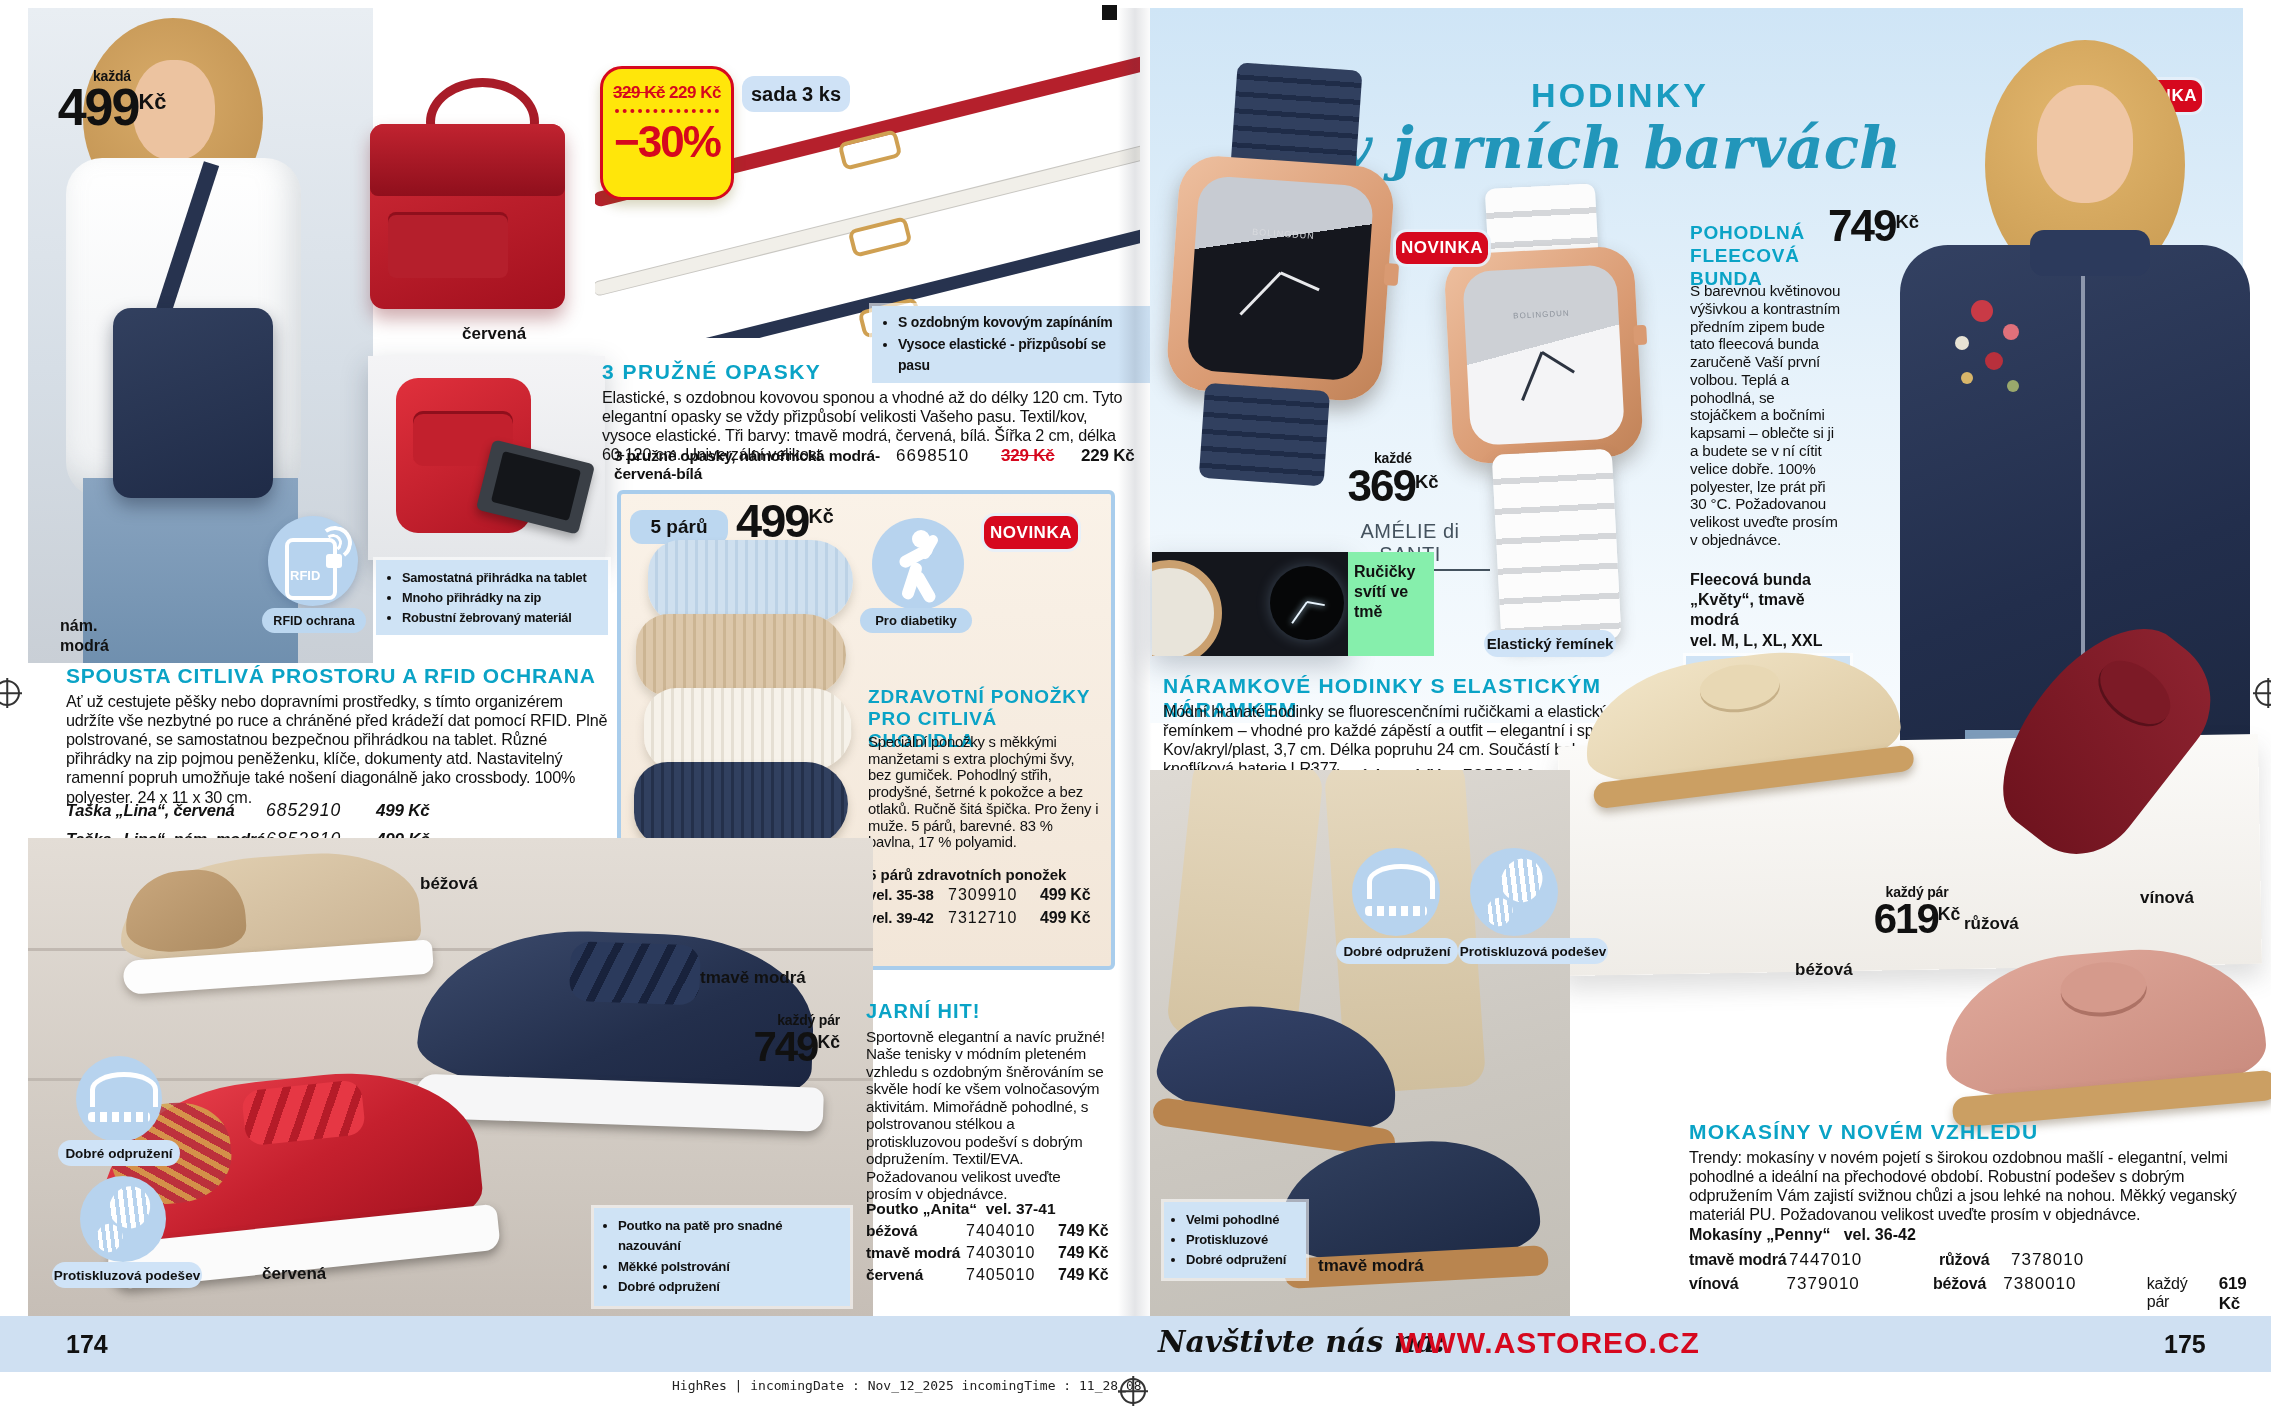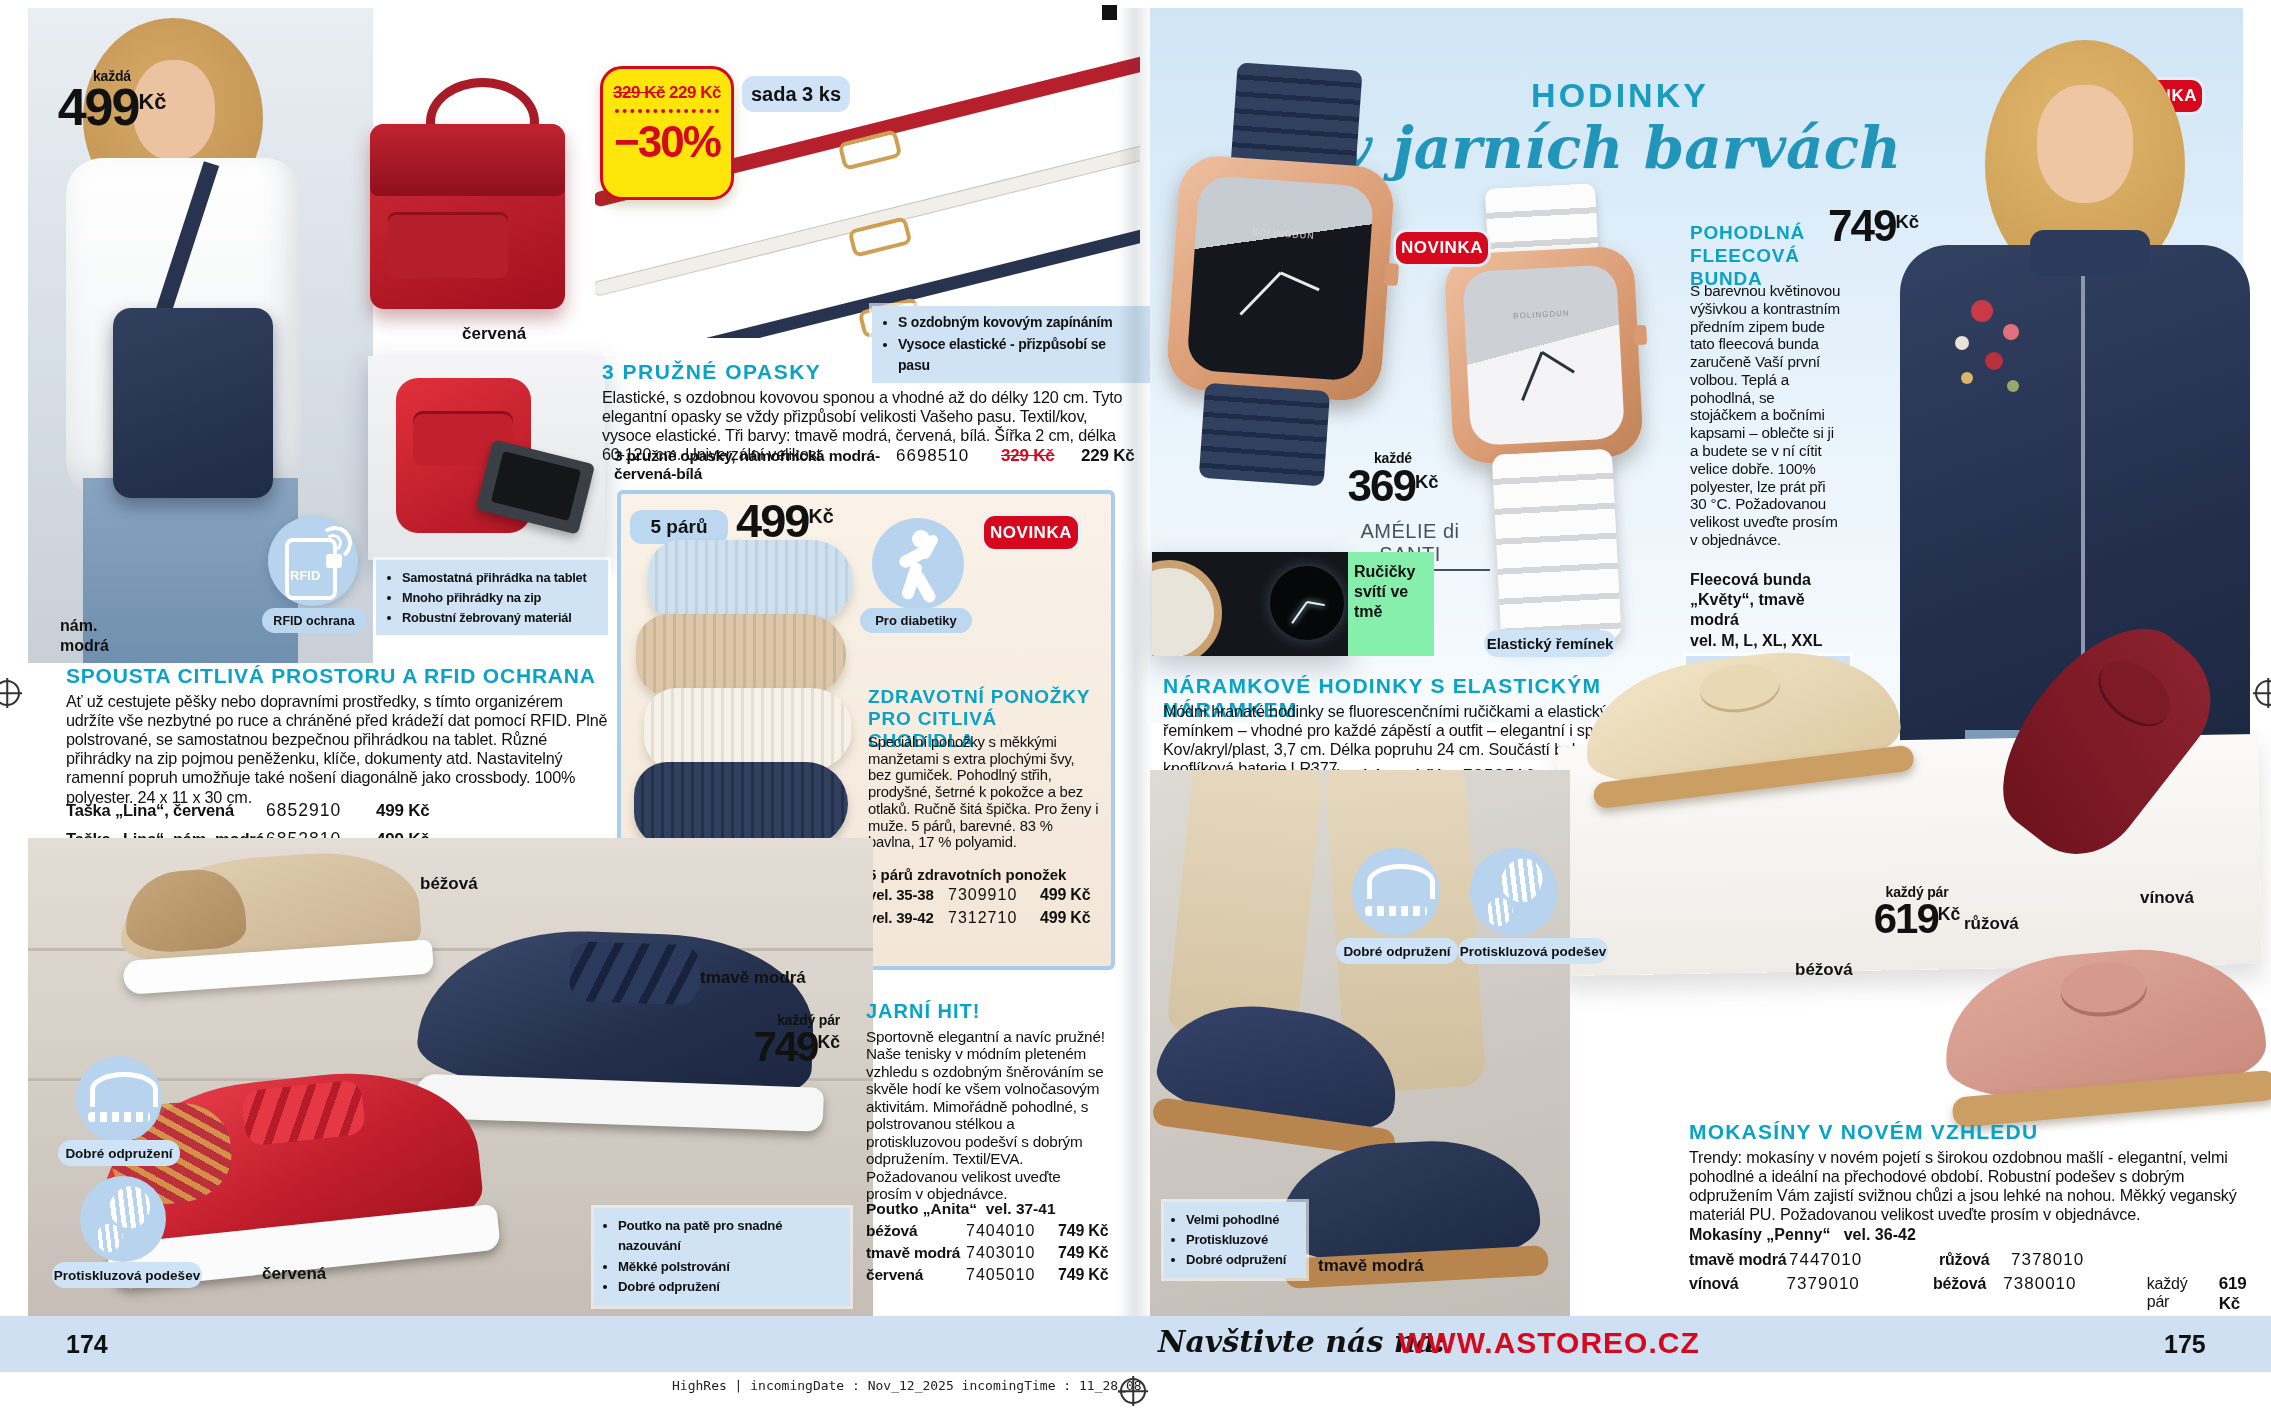--- a/index.html
+++ b/index.html
@@ -76,21 +76,21 @@
     <li style="font-size:12.8px;">Samostatná přihrádka na tablet</li>
     <li style="font-size:12.8px;">Mnoho přihrádky na zip</li>
     <li style="font-size:12.8px;">Robustní žebrovaný materiál</li>
   </ul>
 </div>
 
 <div class="abs b" style="left:60px;top:616px;width:64px;font-size:16px;line-height:1.25;">nám. modrá</div>
 
 <div class="abs head" style="left:66px;top:664px;width:560px;">SPOUSTA CITLIVÁ PROSTORU A RFID OCHRANA</div>
 <div class="abs desc" style="left:66px;top:692px;width:545px;">Ať už cestujete pěšky nebo dopravními prostředky, s tímto organizérem udržíte vše nezbytné po ruce a chráněné před krádeží dat pomocí RFID. Plně polstrované, se samostatnou bezpečnou přihrádkou na tablet. Různé přihrádky na zip pojmou peněženku, klíče, dokumenty atd. Nastavitelný ramenní popruh umožňuje také nošení diagonálně jako crossbody. 100% polyester. 24 x 11 x 30 cm.</div>
-<div class="abs" style="left:66px;top:800px;width:460px;">
+<div class="abs" style="left:66px;top:800px;width:460px;font-style:italic;">
   <div class="prow" style="margin-bottom:8px;">
     <span class="b" style="width:200px;font-size:16.5px;">Taška „Lina“, červená</span>
     <span style="width:110px;font-size:17.5px;letter-spacing:1px;">6852910</span>
     <span class="b" style="font-size:17px;">499 Kč</span>
   </div>
   <div class="prow">
     <span class="b" style="width:200px;font-size:16.5px;">Taška „Lina“, nám. modrá</span>
     <span style="width:110px;font-size:17.5px;letter-spacing:1px;">6852810</span>
     <span class="b" style="font-size:17px;">499 Kč</span>
   </div>

